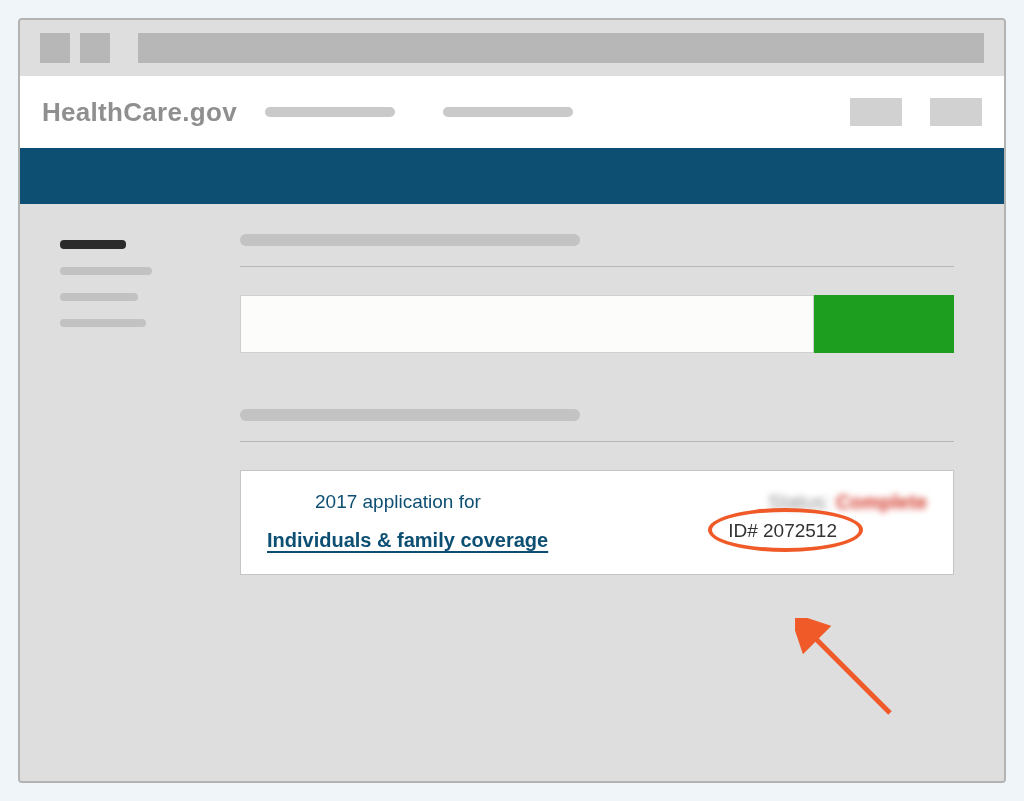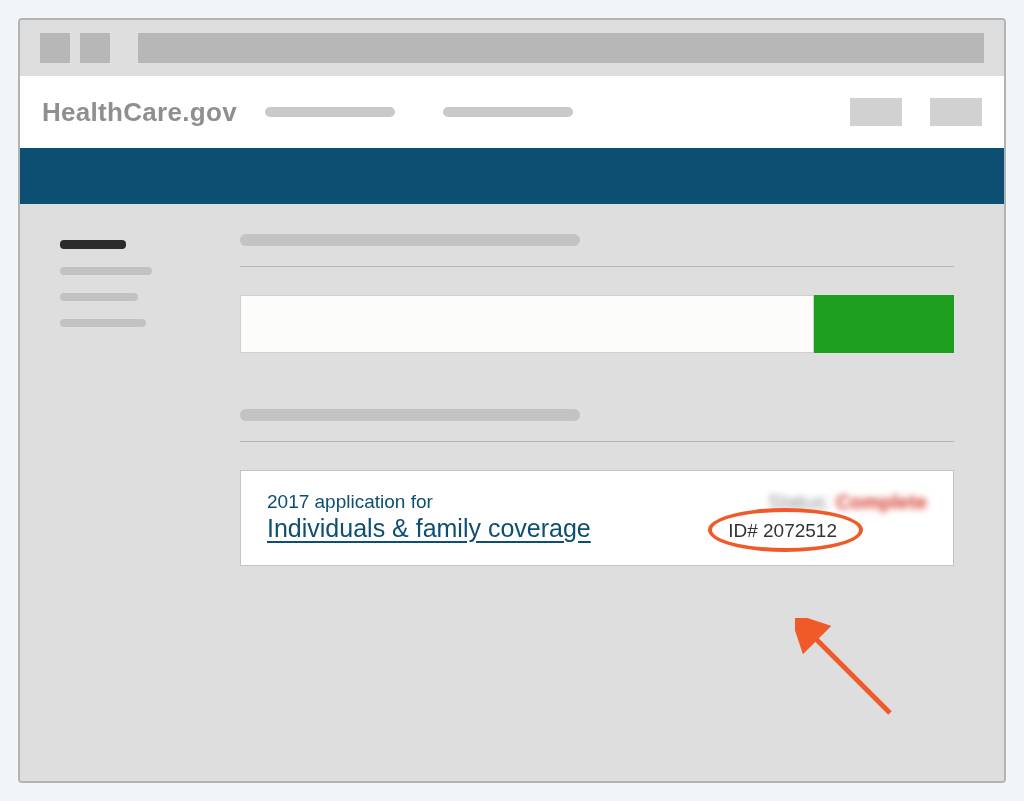--- a/index.html
+++ b/index.html
@@ -130,28 +130,30 @@
     align-items: flex-start;
     position: relative;
   }
   .app-left {
     flex: 1;
   }
   .app-year {
     color: #0d4f73;
     font-size: 19px;
     font-weight: 500;
+    margin-left: 48px;
   }
   .app-link {
     color: #0d4f73;
-    font-size: 25px;
+    font-size: 20px;
     text-decoration: underline;
     text-underline-offset: 4px;
-    margin-top: 1px;
+    margin-top: 16px;
     display: inline-block;
+    font-weight: bold;
   }
   .app-right {
     text-align: right;
     min-width: 230px;
     position: relative;
   }
   .status-row {
     font-size: 20px;
     color: #8f8f8f;
     filter: blur(3px);

